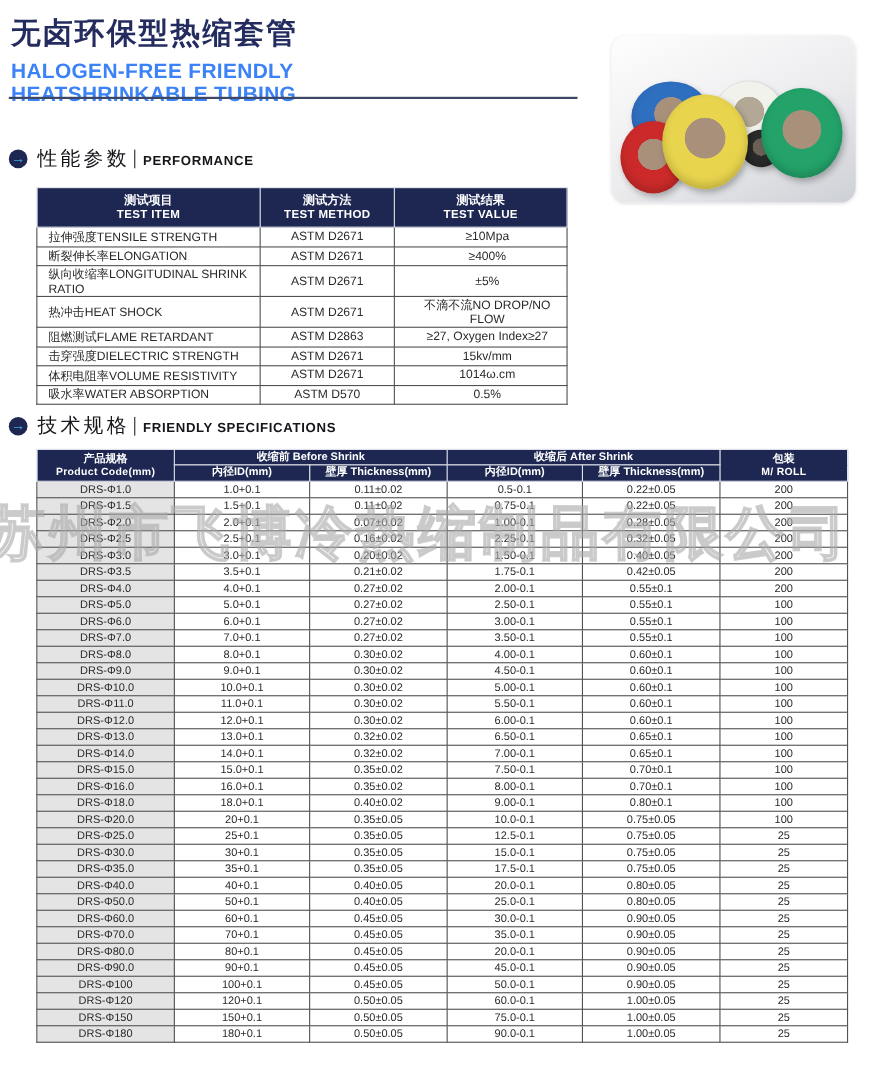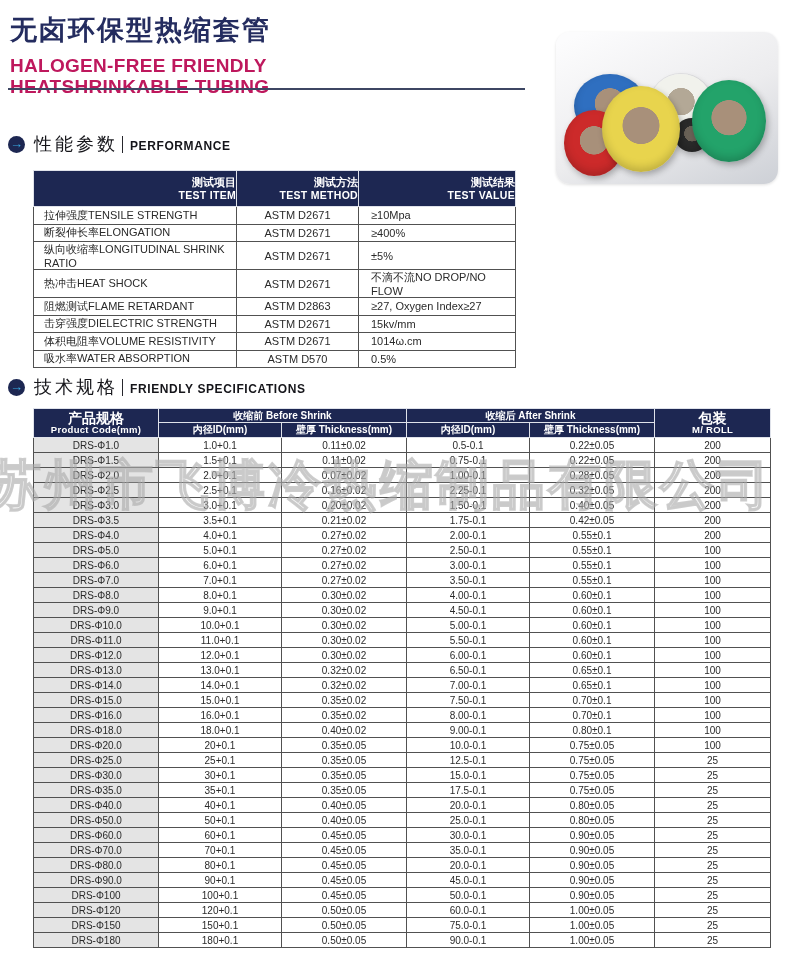--- a/index.html
+++ b/index.html
@@ -3,21 +3,21 @@
 <meta charset="utf-8">
 <style>
   * { margin:0; padding:0; box-sizing:border-box; }
   html,body { background:#ffffff; }
   body { font-family:"Liberation Sans","DejaVu Sans",sans-serif; }
   .page { position:relative; width:796px; height:971px; background:#fff; overflow:hidden; }
 
   
   .doc-header { position:absolute; top:12px; left:10px; }
   .doc-title { font-size:27px; font-weight:bold; color:#242c5f; letter-spacing:2px; }
-  .doc-subtitle { margin-top:7px; font-size:19px; font-weight:bold; color:#be185d; line-height:21px; letter-spacing:0.3px; }
+  .doc-subtitle { margin-top:7px; font-size:19px; font-weight:bold; color:#3b82f6; line-height:21px; letter-spacing:0.3px; }
   .divider-line { position:absolute; top:88px; left:8px; width:517px; height:2px; background:#3d4663; }
 
   
   .product-photo { position:absolute; top:32px; left:556px; width:222px; height:152px;
     border-radius:14px; background:linear-gradient(155deg,#fcfcfd 5%,#ececee 55%,#cdd0d6 100%);
     box-shadow:0 1px 3px rgba(0,0,0,0.12); overflow:hidden; }
   .roll { position:absolute; border-radius:50%; box-shadow:2px 3px 6px rgba(0,0,0,0.28), inset 0 -4px 8px rgba(0,0,0,0.18); }
   .roll-blue   { left:18px;  top:42px; width:72px; height:64px; }
   .roll-red    { left:8px;   top:78px; width:60px; height:66px; }
   .roll-white  { left:94px;  top:42px; width:62px; height:60px; box-shadow:2px 3px 6px rgba(0,0,0,0.18), 0 0 0 1px rgba(0,0,0,0.06); }
@@ -37,32 +37,32 @@
 
   
   table { border-collapse:collapse; table-layout:fixed; }
   th { background:#1d2752; color:#ffffff; border:1px solid #dfe2ea; font-weight:bold; vertical-align:middle; }
   td { border:1px solid #515151; background:#fff; color:#2a2a2a; vertical-align:middle; }
   .th-cn { display:block; font-size:11px; line-height:14px; }
   .th-en { display:block; font-size:10.5px; line-height:13px; letter-spacing:0.3px; }
 
   
   .perf-table { position:absolute; top:170px; left:33px; width:482px; border:1px solid #3a3f4d; }
-  .perf-table th { height:36px;text-align:right; }
+  .perf-table th { height:36px; }
   .perf-table td { height:17.5px; font-size:11px; }
   .perf-table td:nth-child(1) { text-align:left; padding-left:10px; }
   .perf-table td:nth-child(2) { text-align:center; }
-  .perf-table td:nth-child(3) { text-align:left; padding-left:12px; }
+  .perf-table td:nth-child(3) { text-align:center; padding-left:12px; }
 
   
   .spec-table { position:absolute; top:408px; left:33px; width:737px; border:1px solid #3a3f4d; }
   .spec-table th { font-size:10px; line-height:12px; }
   .spec-table tr.group-row th { height:14px; }
   .spec-table tr.sub-row th { height:15px;margin-top:28px; }
-  .spec-table .th-cn { font-size:14px; line-height:12px; }
+  .spec-table .th-cn { font-size:10px; line-height:12px; }
   .spec-table .th-en { font-size:9.5px; line-height:11px; }
   .spec-table td { height:15px; font-size:10px; text-align:center; }
   .spec-table td:first-child { background:#e4e4e4;margin-left:22px; }
 
   
   .watermark { position:absolute; top:450px; left:-12px; z-index:5; white-space:nowrap;
     font-size:53px; font-weight:bold; letter-spacing:3px;
     color:rgba(205,205,205,0.18); -webkit-text-stroke:1.5px rgba(165,165,165,0.55);
     pointer-events:none; }
 </style>

